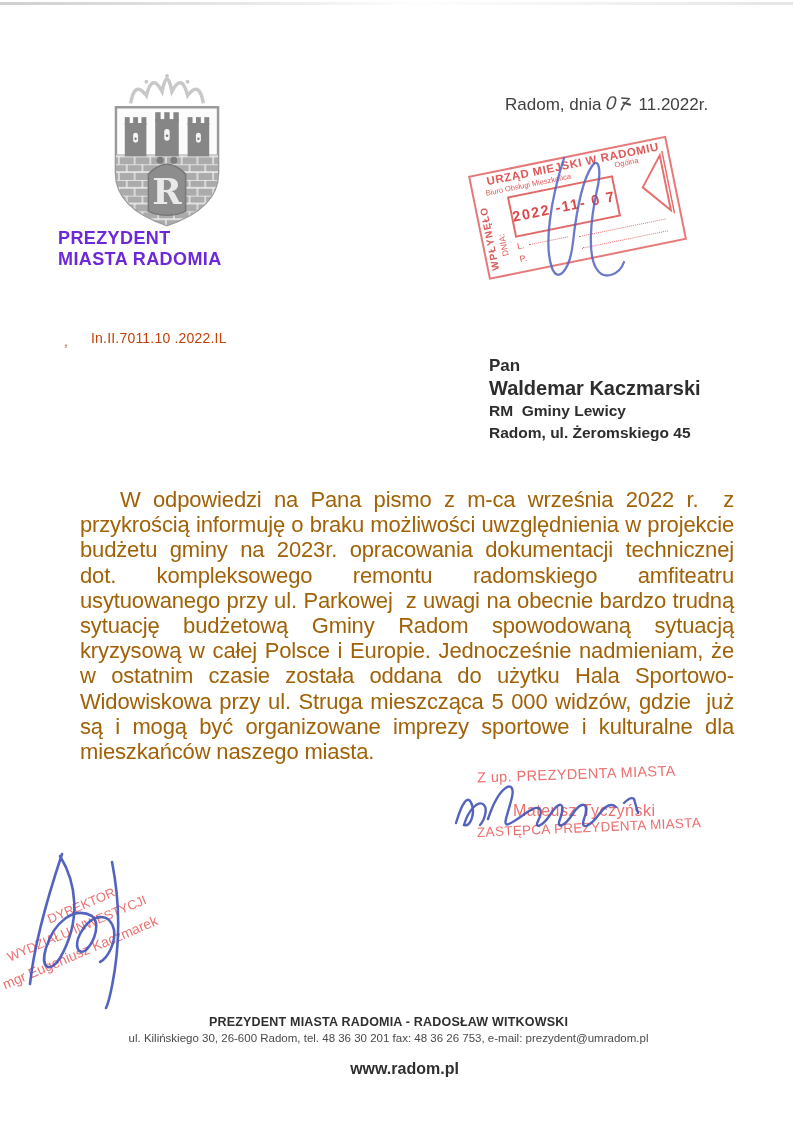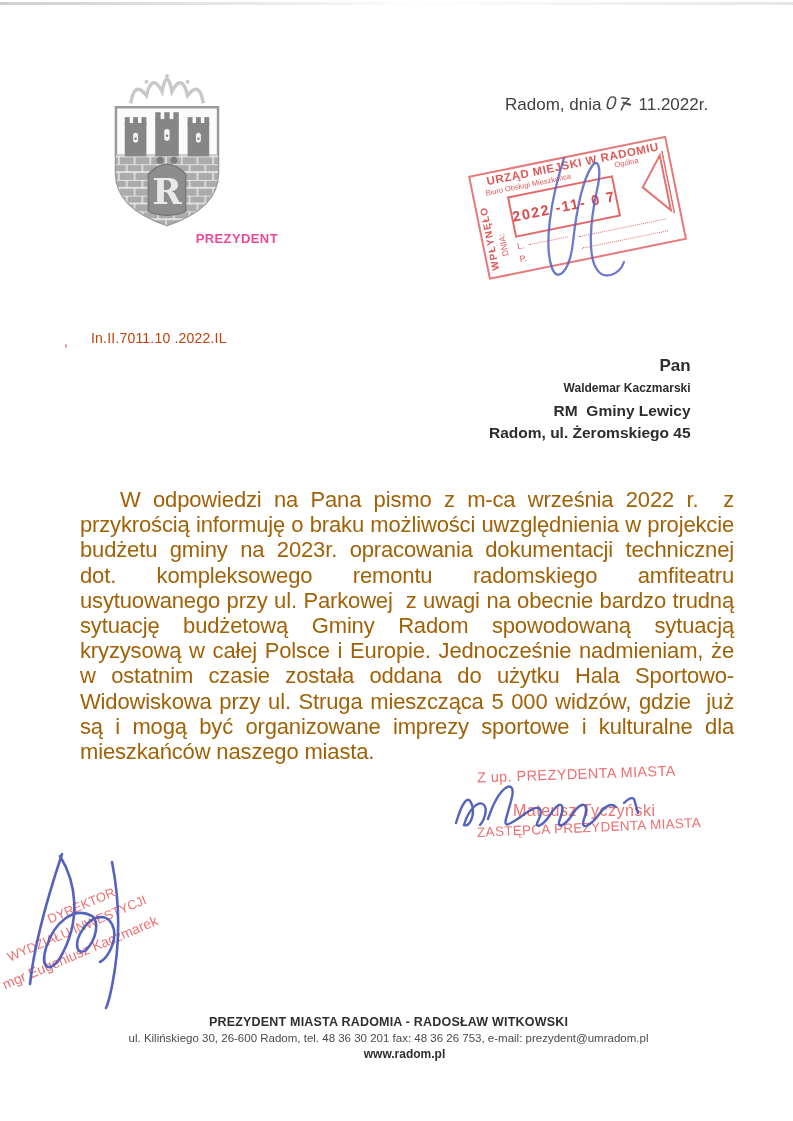--- a/index.html
+++ b/index.html
@@ -3,22 +3,22 @@
 <meta charset="utf-8">
 <style>
   html,body{margin:0;padding:0;background:#fff;}
   .page{position:relative;width:793px;height:1121px;background:#fff;overflow:hidden;
         font-family:"Liberation Sans",sans-serif;color:#3a3a3a;}
   .scan-line{position:absolute;top:2px;left:0;width:100%;height:3px;
         background:linear-gradient(to right,#b5b5b5,#e5e5e5 38%,#fdfdfd 52%,#d8d8d8 100%);opacity:.65;}
 
   
   .crest{position:absolute;left:98px;top:70px;width:138px;height:162px;}
-  .org-title{position:absolute;left:58px;top:228px;width:220px;text-align:right;
-        font-weight:bold;font-size:13px;line-height:21px;color:#ec4899;letter-spacing:.4px;}
+  .org-title{position:absolute;left:58px;top:228px;width:220px;text-align:left;
+        font-weight:bold;font-size:18px;line-height:21px;color:#6d28d9;letter-spacing:.4px;}
 
   
   .dateline{position:absolute;left:505px;top:93px;font-size:17px;color:#414141;white-space:nowrap;}
   .hand-day{display:inline-block;font-size:19px;color:#4c4c4c;transform:rotate(5deg) skewX(-10deg);
         position:relative;margin:0 7px 0 5px;letter-spacing:2px;}
   .hand-day::after{content:"";position:absolute;right:0px;top:9px;width:9px;height:1.6px;
         background:#4c4c4c;transform:rotate(12deg);}
 
   
   .entry-stamp{position:absolute;left:468px;top:176px;width:198px;height:102px;
@@ -40,23 +40,23 @@
   .stamp-arrow{position:absolute;right:4px;top:12px;}
 
   .scribble{position:absolute;left:526px;top:146px;z-index:5;}
 
   
   .reference{position:absolute;left:91px;top:330px;font-size:14px;color:#c2410c;letter-spacing:.2px;}
   .ref-mark{position:absolute;left:64px;top:333px;color:#cc4c4c;font-size:14px;}
 
   
   .recipient{position:absolute;left:489px;top:354px;color:#2d2d2d;}
-  .recipient div{white-space:pre;font-weight:bold;text-align:right;}
+  .recipient div{white-space:pre;font-weight:bold;}
   .rc-l1{font-size:17px;line-height:23px;}
-  .rc-l2{font-size:12px;line-height:23px;}
+  .rc-l2{font-size:20px;line-height:23px;}
   .rc-l3,.rc-l4,.rc-l5{font-size:15.5px;line-height:22px;}
 
   
   .body-text{position:absolute;left:80px;top:487px;width:654px;font-size:22px;line-height:25.2px;
         text-align:justify;text-indent:40px;color:#a16207;white-space:pre-wrap;letter-spacing:-.15px;}
 
   
   .sig-red{position:absolute;color:#ec7070;white-space:nowrap;}
   .sr-authority{left:477px;top:766px;font-size:14.5px;transform:rotate(-2deg);letter-spacing:.4px;}
   .sr-name{left:513px;top:802px;font-size:16px;letter-spacing:.5px;}
@@ -66,21 +66,21 @@
   
   .sl-line1{left:48px;top:912px;font-size:13px;transform:rotate(-23deg);transform-origin:left center;}
   .sl-line2{left:8px;top:950px;font-size:13px;transform:rotate(-23deg);transform-origin:left center;}
   .sl-line3{left:3px;top:977px;font-size:14px;transform:rotate(-23deg);transform-origin:left center;}
   .sig-left-ink{position:absolute;left:0px;top:846px;z-index:5;}
 
   
   .footer{position:absolute;left:0;right:16px;top:1015px;text-align:center;color:#3d3d3d;}
   .ft-1{font-size:12.5px;font-weight:bold;color:#2f2f2f;letter-spacing:.2px;}
   .ft-2{font-size:11.5px;margin-top:3px;color:#4a4a4a;}
-  .ft-3{font-size:12px;font-weight:bold;margin-top:3px;color:#2f2f2f;padding-left:32px;}
+  .ft-3{font-size:16px;font-weight:bold;margin-top:16px;color:#2f2f2f;padding-left:32px;}
 </style>
 </head>
 <body>
 
 <div class="page">
   <div class="scan-line"></div>
 
   <svg class="crest" viewBox="0 0 130 165">
     <defs>
       <pattern id="bricks" width="16" height="16" patternUnits="userSpaceOnUse">
@@ -133,20 +133,21 @@
           <circle cx="72" cy="92" r="3.6"></circle>
       </g>
 
       <path d="M46,144 V106 Q65,86 84,106 V144 Q65,152 46,144 Z" fill="#8d8d8d" stroke="#787878" stroke-width="1.5"></path>
       <text x="65" y="136" text-anchor="middle" font-family="DejaVu Serif, serif" font-size="36" font-weight="bold" fill="#e9e9e9">R</text>
     </g>
   </svg>
 
   <div class="org-title">
     <div>PREZYDENT</div>
+    <div>MIASTA RADOMIA</div>
   </div>
 
   <div class="dateline"><span>Radom, dnia</span><span class="hand-day">07</span><span>11.2022r.</span></div>
 
   <div class="entry-stamp">
     <div class="stamp-office">URZĄD MIEJSKI W RADOMIU</div>
     <div class="stamp-sub-left">Biuro Obsługi Mieszkańca</div>
     <div class="stamp-sub-right">Ogólna</div>
     <div class="vtext stamp-received">WPŁYNĘŁO</div>
     <div class="vtext stamp-dnia">DNIA:</div>

